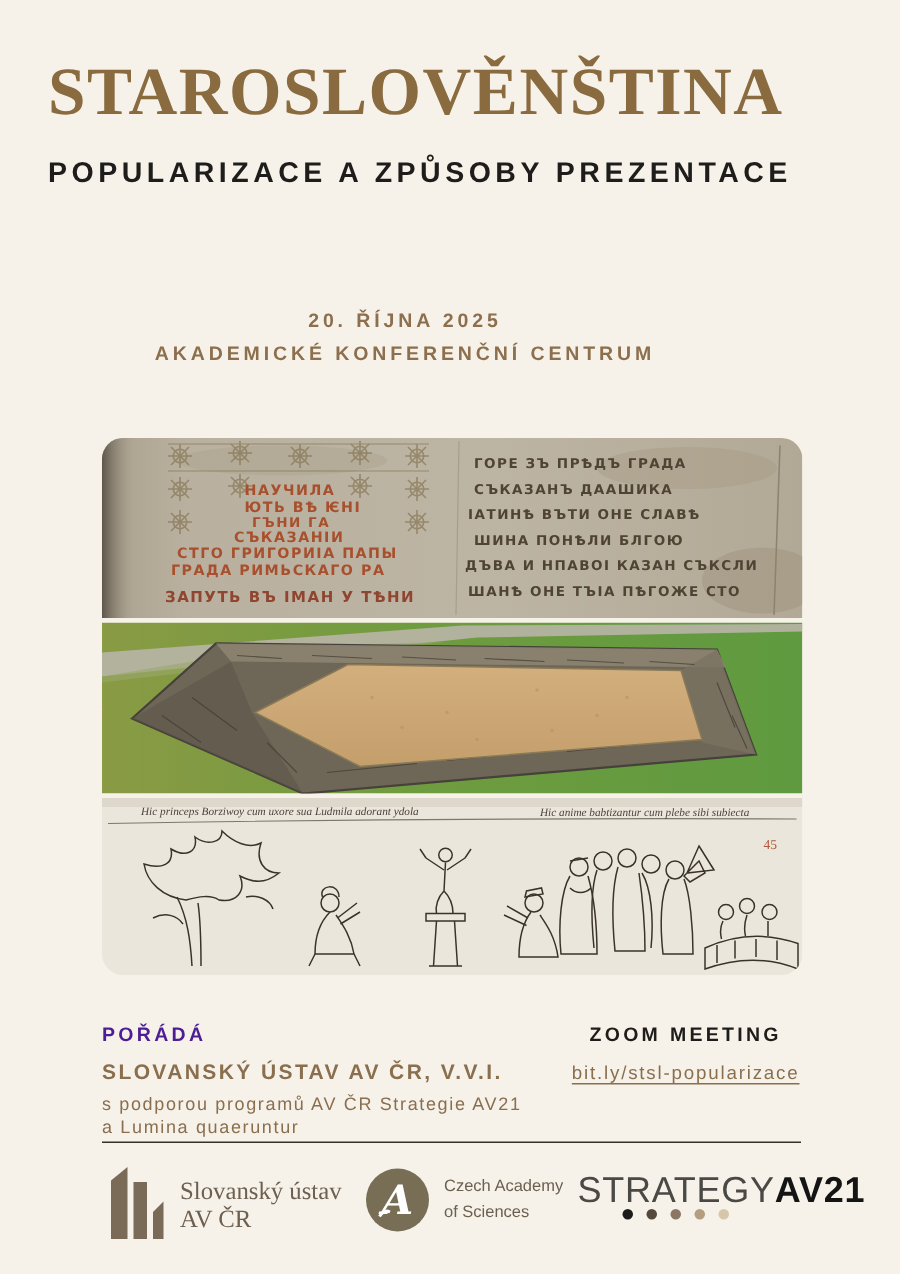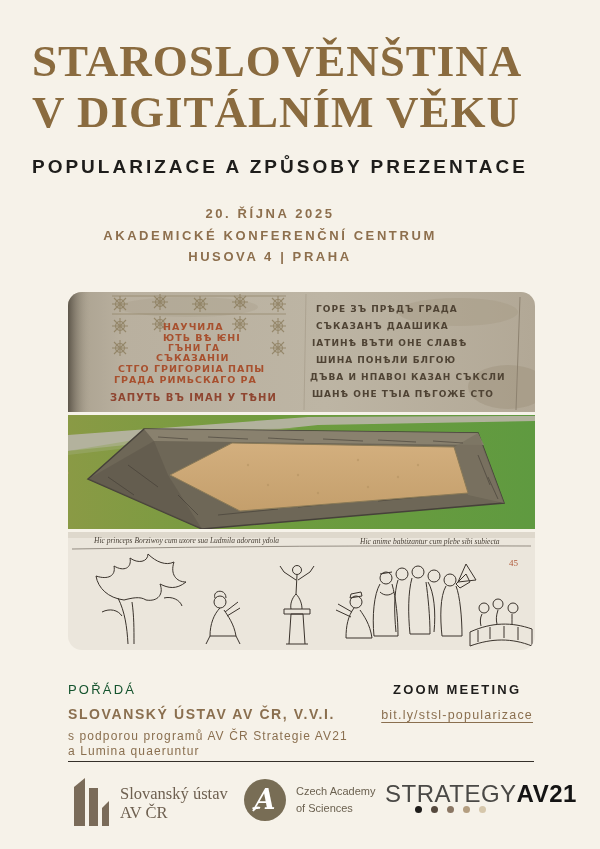--- a/index.html
+++ b/index.html
@@ -26,21 +26,21 @@
   }
   
   .figs{
     position:absolute;left:68px;top:292px;width:467px;height:358px;
     border-radius:14px;overflow:hidden;background:#f6f2e9;
   }
   .fig{display:block;}
   .fig + .fig{margin-top:3px;}
   
   .foot-left{position:absolute;left:68px;top:682px;color:#8a6f4f;}
-  .organizer-label{font-size:13px;font-weight:400;letter-spacing:2.2px;color:#14532d;}
+  .organizer-label{font-size:13px;font-weight:700;letter-spacing:2.2px;color:#4c1d95;}
   .organizer{margin-top:9px;font-size:14px;font-weight:700;letter-spacing:1.6px;color:#8a6f4f;}
   .support{margin-top:7px;font-size:12px;letter-spacing:1.1px;line-height:15px;color:#8a6f4f;}
   .foot-right{position:absolute;right:67px;top:682px;text-align:right;}
   .zoom-label{font-size:13px;font-weight:700;letter-spacing:2.2px;color:#1e1d1b;text-align:center;}
   .zoom-link{
     display:inline-block;margin-top:11px;font-size:12.5px;letter-spacing:1.2px;
     color:#8a6f4f;text-decoration:underline;text-underline-offset:3px;cursor:pointer;
   }
   .divider{position:absolute;left:68px;top:761px;width:466px;border-top:1.5px solid #35302a;}
   
@@ -60,29 +60,27 @@
   .strategy-dots span{width:7px;height:7px;border-radius:50%;display:inline-block;}
 </style>
 </head>
 <body>
 
 <div class="poster">
 
   <div class="hdr">
     <h1 class="title">
       <span style="text-transform:uppercase">Staroslověnština</span><br>
-      <span style="text-transform:uppercase">v digitálním věku</span>
     </h1>
     <div class="subtitle">POPULARIZACE A ZPŮSOBY PREZENTACE</div>
   </div>
 
   <div class="event">
     <div>20. ŘÍJNA 2025</div>
     <div>AKADEMICKÉ KONFERENČNÍ CENTRUM</div>
-    <div>HUSOVA 4 | PRAHA</div>
   </div>
 
   <div class="figs">
 
     <svg class="fig" width="467" height="120" viewBox="0 0 467 120">
       <defs>
         <linearGradient id="parch" x1="0" y1="0" x2="1" y2="0">
           <stop offset="0" stop-color="#a9a08e"></stop>
           <stop offset="0.12" stop-color="#b9b09f"></stop>
           <stop offset="0.55" stop-color="#bdb5a4"></stop>

